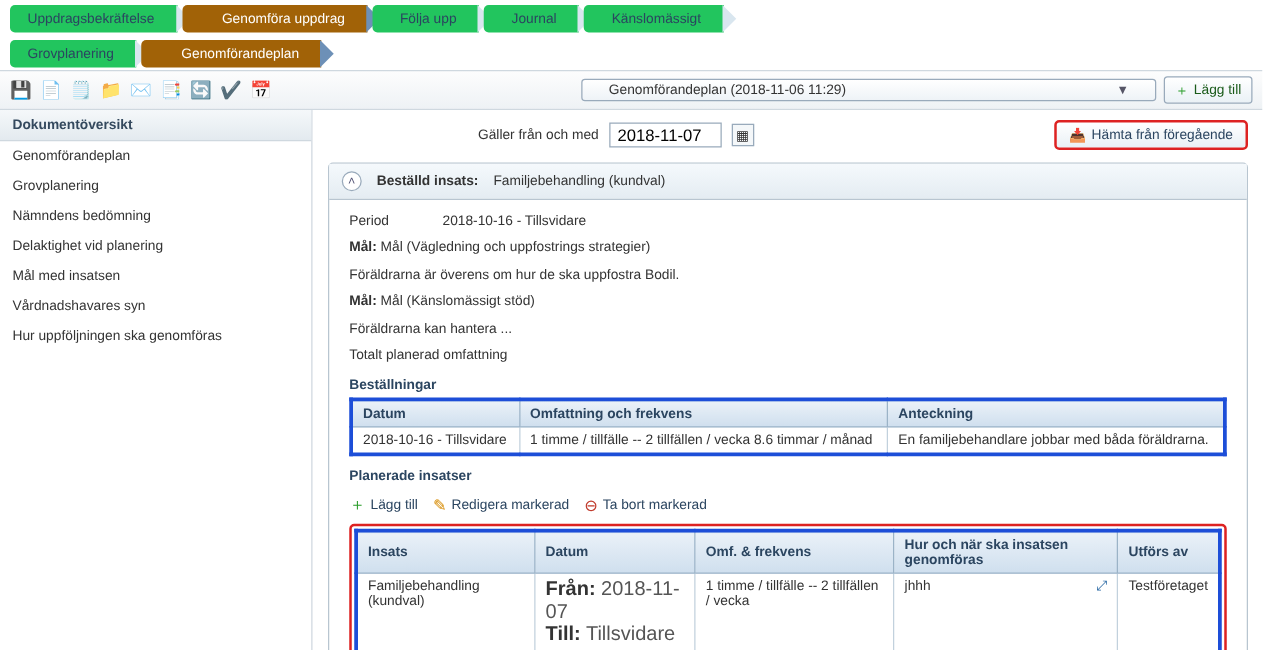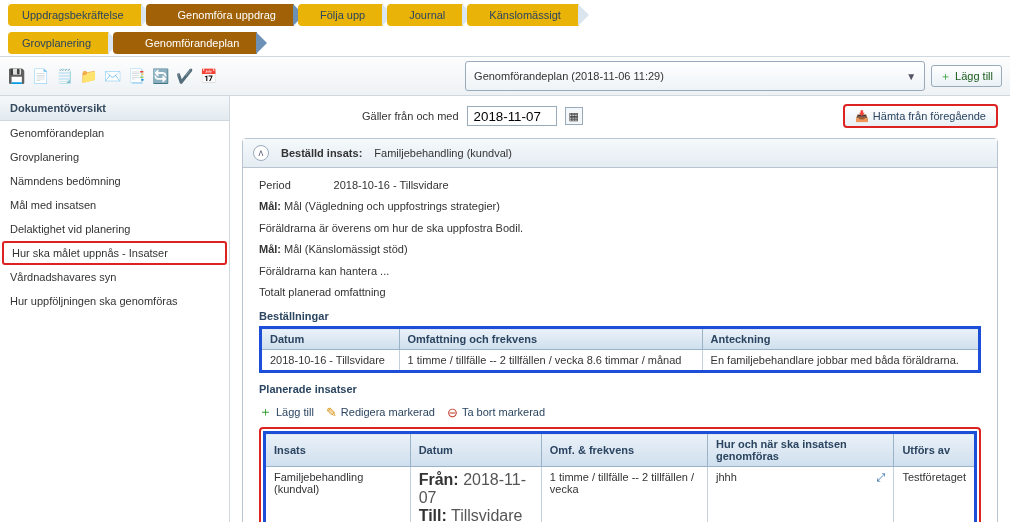--- a/index.html
+++ b/index.html
@@ -18,21 +18,21 @@
     display: flex;
     align-items: center;
     padding: 4px 8px 2px 8px;
     gap: 0;
   }
   .chev {
     position: relative;
     height: 22px;
     line-height: 22px;
     padding: 0 18px 0 22px;
-    background: #eab308;
+    background: #22c55e;
     color: #2b4560;
     margin-right: 4px;
     cursor: pointer;
     border-radius: 4px 0 0 4px;
   }
   .chev::after {
     content: '';
     position: absolute;
     right: -10px;
     top: 0;
@@ -64,27 +64,27 @@
     width: 18px; height: 18px;
     display: inline-flex;
     align-items: center; justify-content: center;
     cursor: pointer;
     font-size: 14px;
   }
   .tb-select {
     flex: 0 0 auto;
     margin-left: auto;
     width: 460px;
-    height: 30px;
+    height: 18px;
     border: 1px solid #9ab;
     border-radius: 3px;
     background: linear-gradient(#fff,#eef3f7);
     display: flex;
     align-items: center;
-    padding: 0 8px;
+    padding: 0 21px;
     color: #333;
     cursor: pointer;
   }
   .tb-select .arrow { margin-left: auto; font-size: 10px; color: #556; }
   .btn-add {
     display: inline-flex;
     align-items: center;
     gap: 4px;
     height: 22px;
     padding: 0 8px;
@@ -94,21 +94,21 @@
     color: #1a5b1a;
     cursor: pointer;
   }
 
   
   .main {
     display: flex;
     height: calc(522px - 90px);
   }
   .sidebar {
-    width: 230px;
+    width: 250px;
     border-right: 1px solid #cfd8df;
   }
   .sb-title {
     background: linear-gradient(#f5f8fa,#e3eaef);
     border-bottom: 1px solid #cfd8df;
     padding: 6px 10px;
     font-weight: bold;
     color: #34495e;
   }
   .sb-item {
@@ -265,23 +265,22 @@
   </div>
 </div>
 
 <div class="main">
 
   <div class="sidebar">
     <div class="sb-title">Dokumentöversikt</div>
     <div class="sb-item">Genomförandeplan</div>
     <div class="sb-item">Grovplanering</div>
     <div class="sb-item">Nämndens bedömning</div>
+    <div class="sb-item">Delaktighet vid planering</div>
     <div class="sb-item">Mål med insatsen</div>
-    <div class="sb-item">Delaktighet vid planering</div>
-    <div class="sb-item hl">Hur ska målet uppnås - Insatser</div>
     <div class="sb-item">Vårdnadshavares syn</div>
     <div class="sb-item">Hur uppföljningen ska genomföras</div>
   </div>
 
   <div class="content">
     <div class="hdr-row">
       <span class="lbl">Gäller från och med</span>
       <input class="date-input" value="2018-11-07" style="">
       <span class="cal-btn">▦</span>
       <div class="btn-fetch">

